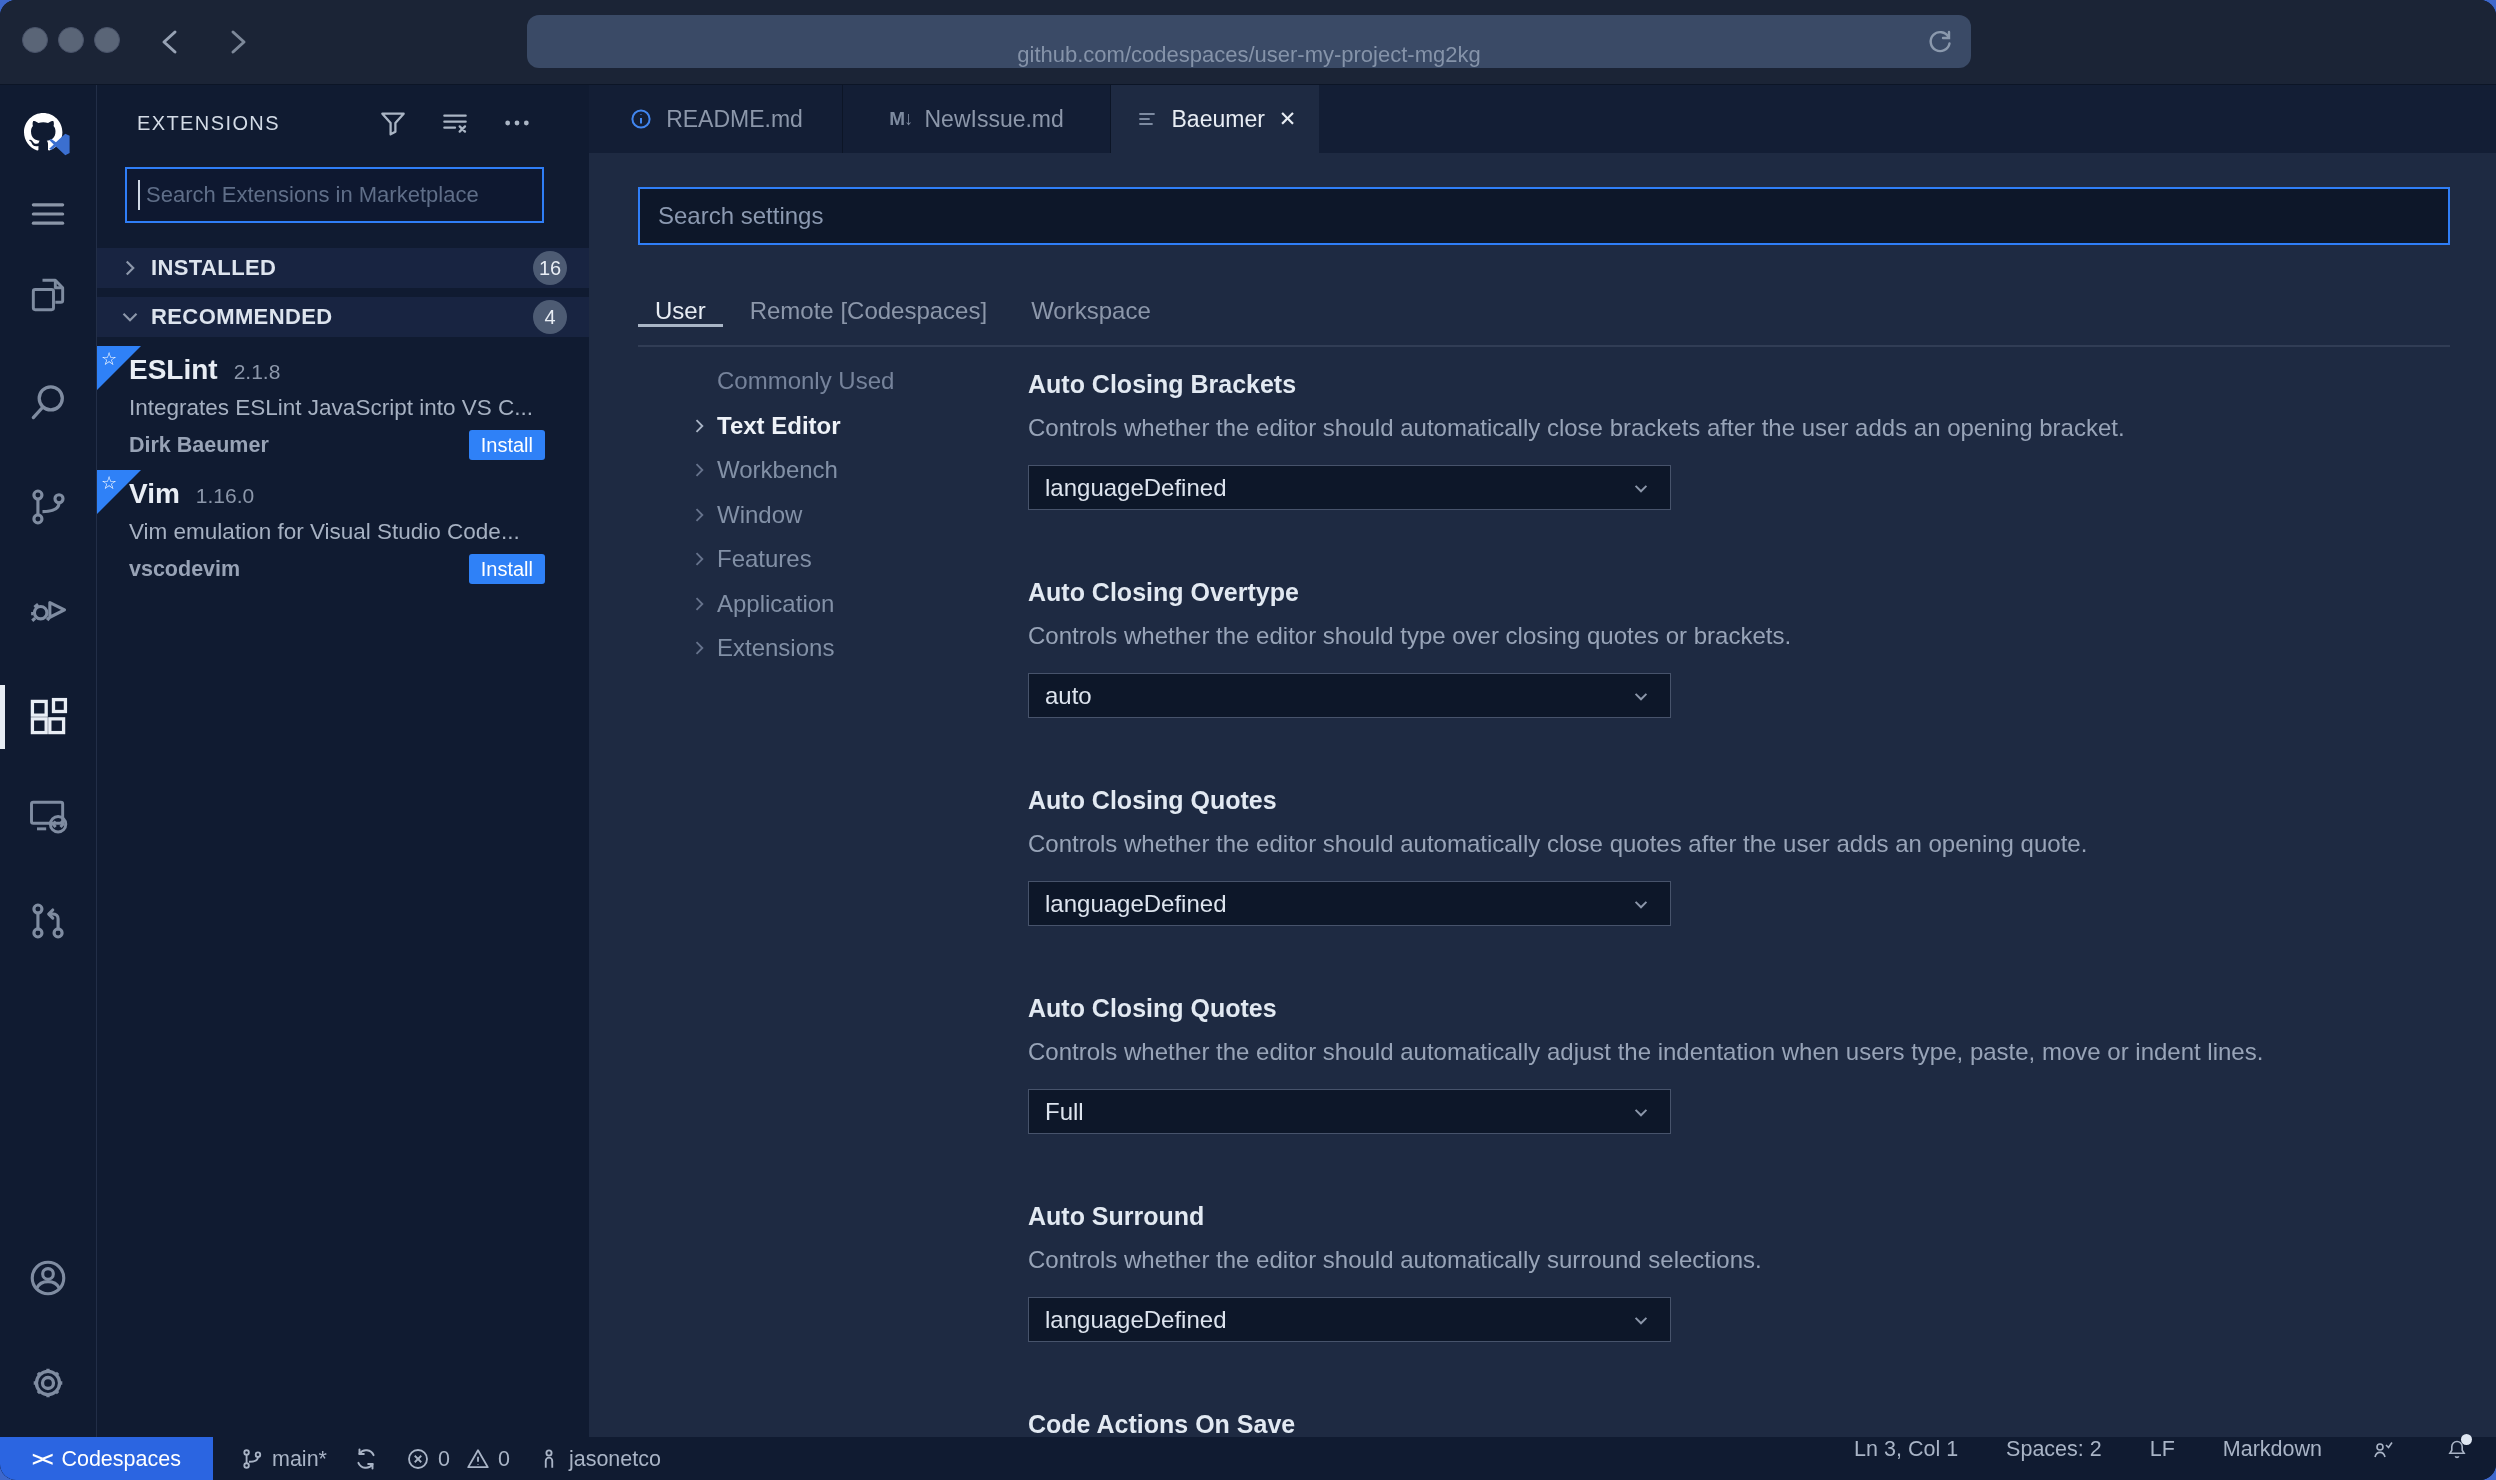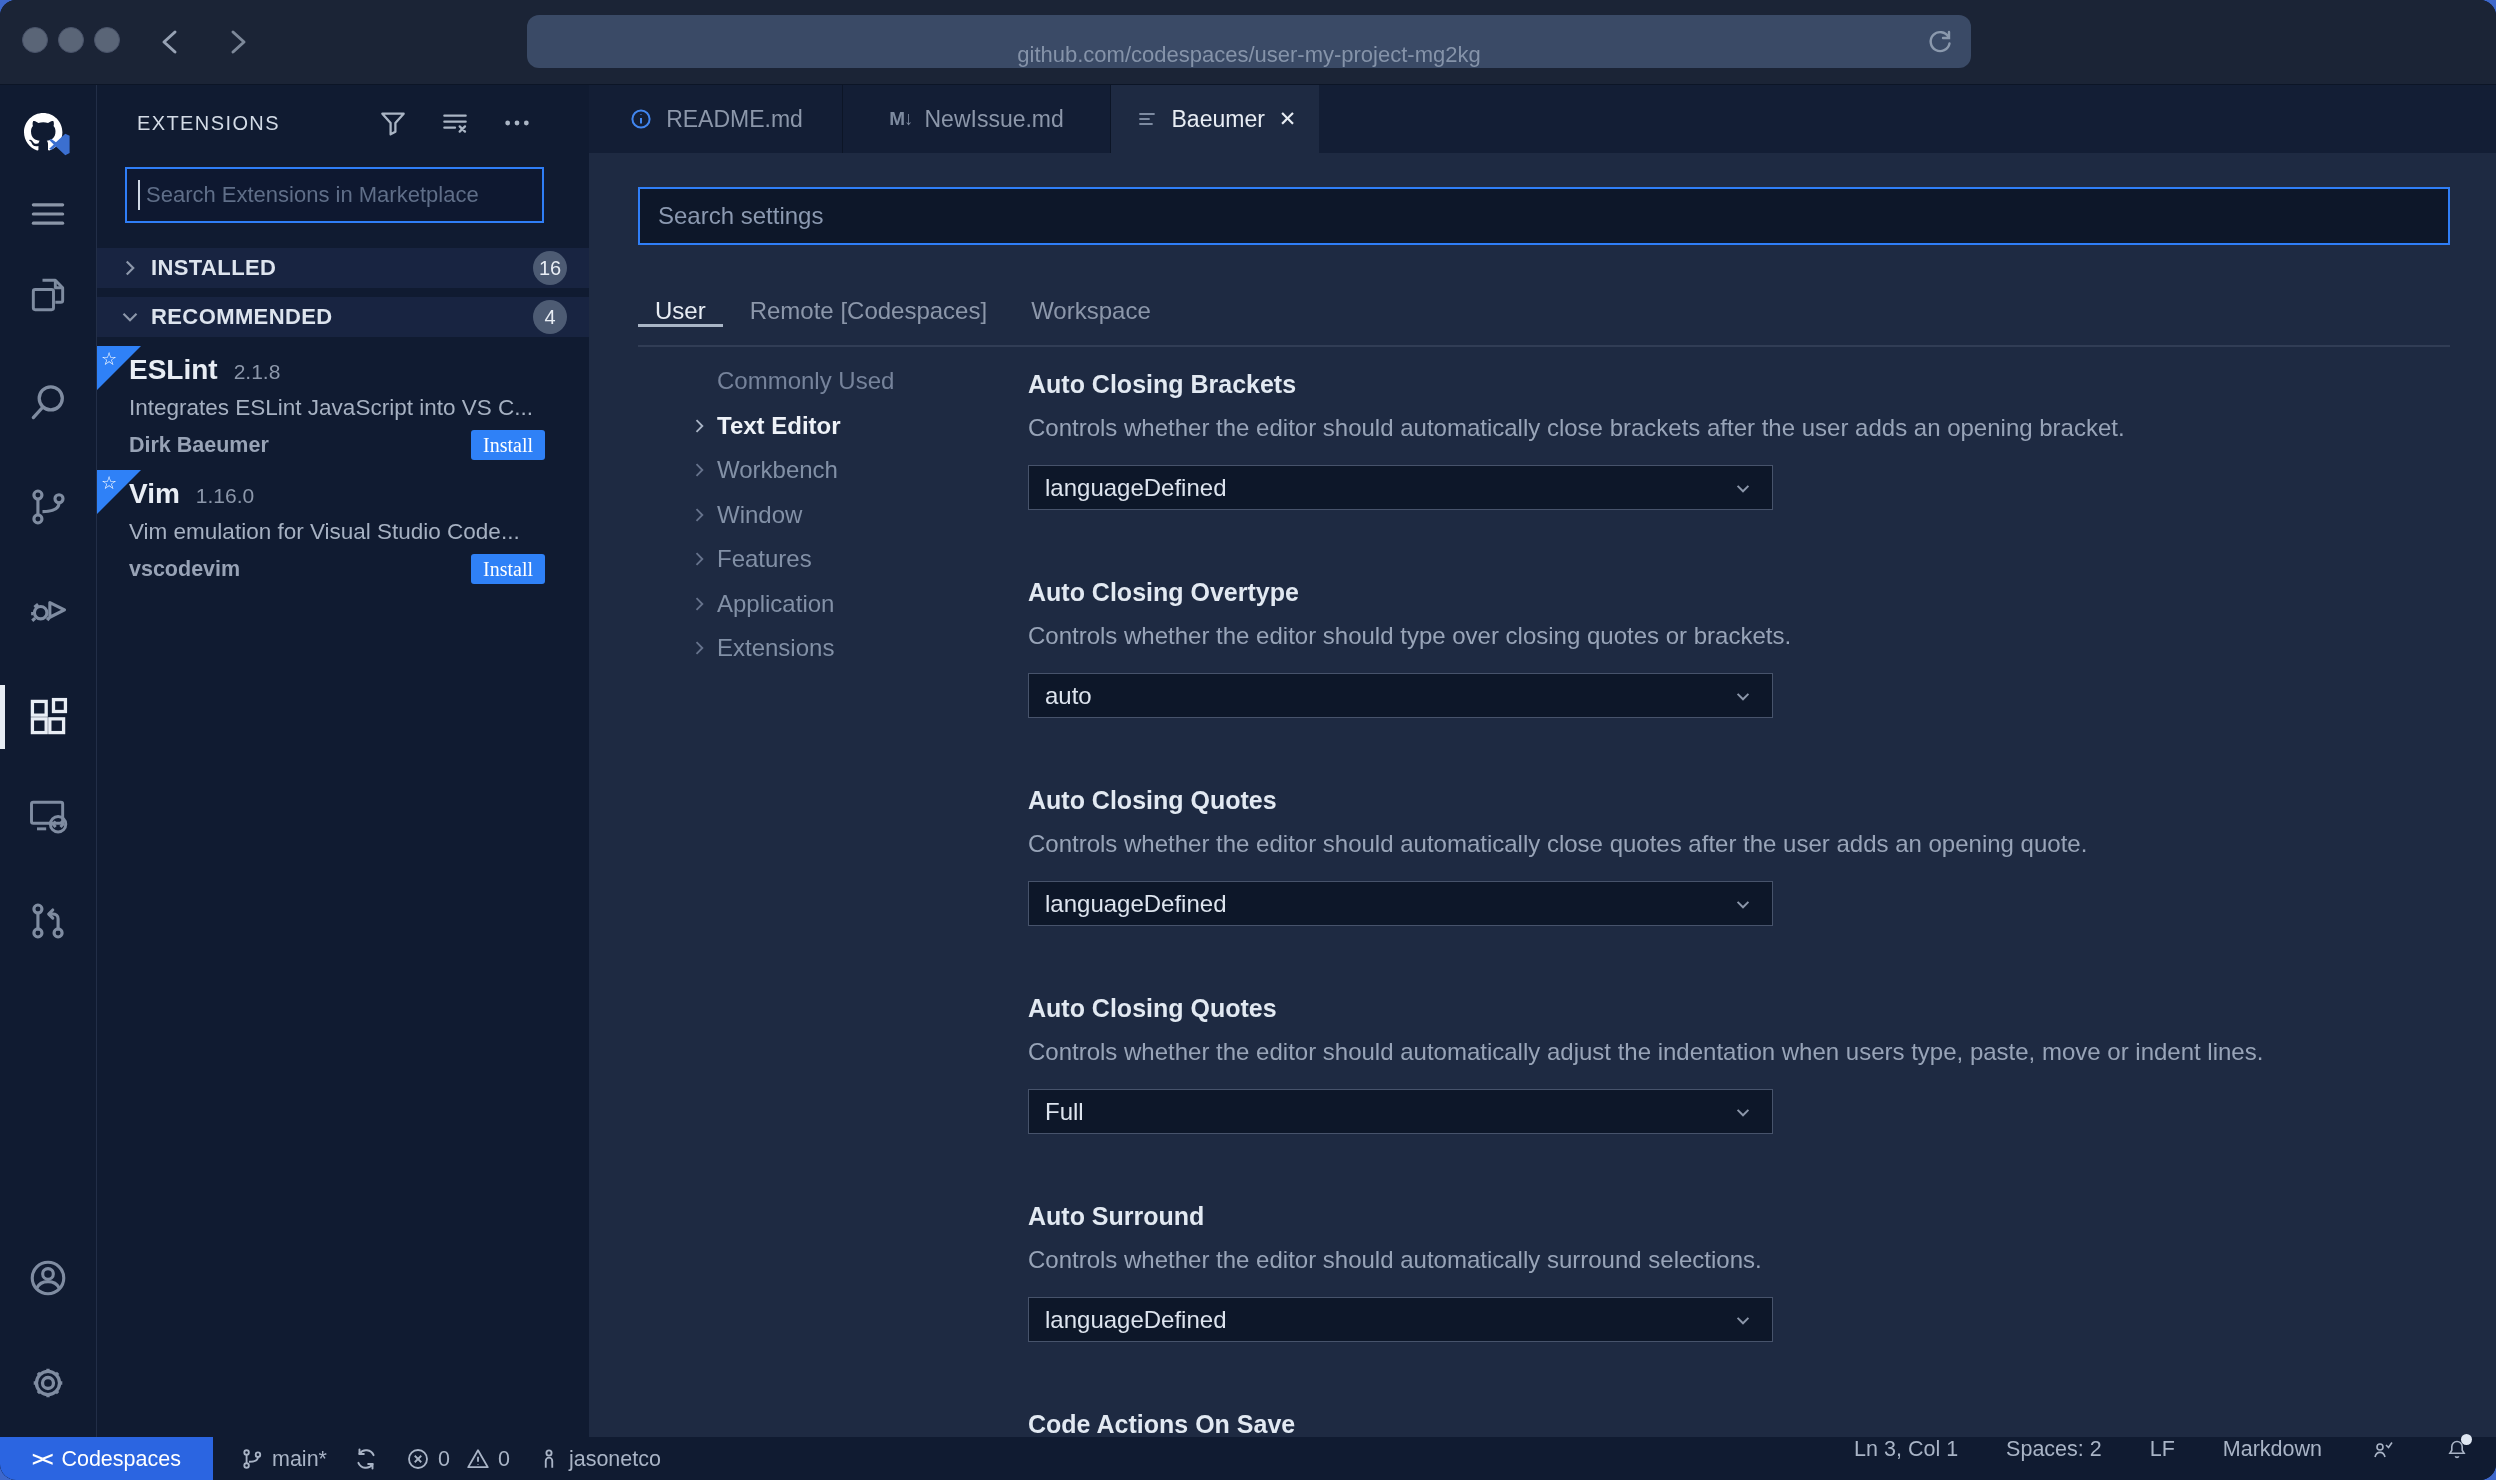--- a/index.html
+++ b/index.html
@@ -44,21 +44,21 @@
   .badge{width:34px;height:34px;border-radius:50%;background:#4d5b73;color:#e8edf4;font-size:20px;display:flex;align-items:center;justify-content:center;}
   .ext-item{position:relative;height:120px;margin-top:4px;padding-left:32px;box-sizing:border-box;}
   .ribbon{position:absolute;top:0;left:0;width:0;height:0;border-top:44px solid #2f81f7;border-right:44px solid transparent;}
   .ribbon span{position:absolute;top:-42px;left:4px;color:#fff;font-size:18px;}
   .ext-name-row{display:flex;align-items:baseline;gap:16px;padding-top:8px;}
   .ext-name{color:#e8edf4;font-size:28px;font-weight:bold;}
   .ext-ver{color:#8c97aa;font-size:21px;}
   .ext-desc{margin-top:9px;color:#a6b1c2;font-size:22.5px;white-space:nowrap;overflow:hidden;width:430px;}
   .ext-author-row{display:flex;align-items:center;margin-top:9px;padding-right:44px;}
   .ext-author{flex:1;color:#98a3b6;font-size:21.5px;font-weight:bold;}
-  .install-btn{background:#2f81f7;color:#fff;font-size:20px;border:none;border-radius:3px;height:30px;padding:0 12px;font-family:Liberation Serif, serif;}
+  .install-btn{background:#2f81f7;color:#fff;font-size:20px;border:none;border-radius:3px;height:30px;padding:0 12px;font-family:Liberation Sans, sans-serif;}
 
   
   .editor{flex:1;background:#1e2a42;position:relative;overflow:hidden;}
   .tabstrip{display:flex;height:68px;background:#131e35;}
   .tab{display:flex;align-items:center;justify-content:center;gap:12px;font-size:23px;color:#8c97aa;border-right:1px solid #0c1526;box-sizing:border-box;}
   .tab.t1{width:254px;}
   .tab.t2{width:268px;}
   .tab.t3{width:208px;color:#e8edf4;background:#1e2a42;border-right:none;}
   .tab .ticon{width:26px;height:26px;flex:none;}
   .md-glyph{color:#7d8a9f;font-size:19px;font-weight:bold;letter-spacing:-1px;}
@@ -75,21 +75,21 @@
   .tree{width:390px;flex:none;padding:12px 0 0 51px;box-sizing:border-box;}
   .tree-item{display:flex;align-items:center;height:44.5px;font-size:24px;color:#8290a6;}
   .tree-item .chev{width:20px;height:20px;margin-right:8px;color:#66738c;flex:none;}
   .tree-item.noarrow{padding-left:28px;color:#76839b;}
   .tree-item.active{color:#eef2f8;font-weight:bold;}
   .tree-item.active .chev{color:#aab5c6;}
   .entries{flex:1;padding-top:22px;}
   .entry{margin-bottom:67px;}
   .entry-title{color:#e2e9f2;font-size:25px;font-weight:bold;line-height:30px;}
   .entry-desc{margin-top:14px;color:#98a4b8;font-size:24px;line-height:30px;}
-  .select{margin-top:22px;width:745px;height:45px;box-sizing:border-box;background:#0d1729;border:1.5px solid #47536b;display:flex;align-items:center;justify-content:space-between;padding:0 16px;}
+  .select{margin-top:22px;width:643px;height:45px;box-sizing:border-box;background:#0d1729;border:1.5px solid #47536b;display:flex;align-items:center;justify-content:space-between;padding:0 16px;}
   .select .val{color:#dde4ee;font-size:24px;}
   .select svg{width:26px;height:26px;color:#8c97aa;}
 
   
   .statusbar{height:44px;background:#101b31;display:flex;align-items:center;font-size:21.5px;color:#a9b4c6;}
   .sb-left{display:flex;align-items:center;flex:1;height:100%;}
   .cs-seg{height:100%;width:213px;background:#2b65e1;color:#fff;display:flex;align-items:center;justify-content:center;gap:10px;}
   .cs-glyph{font-weight:bold;font-size:20px;letter-spacing:-2px;}
   .sb-item{display:flex;align-items:center;gap:7px;margin-left:26px;}
   .sb-item svg{width:26px;height:26px;}

